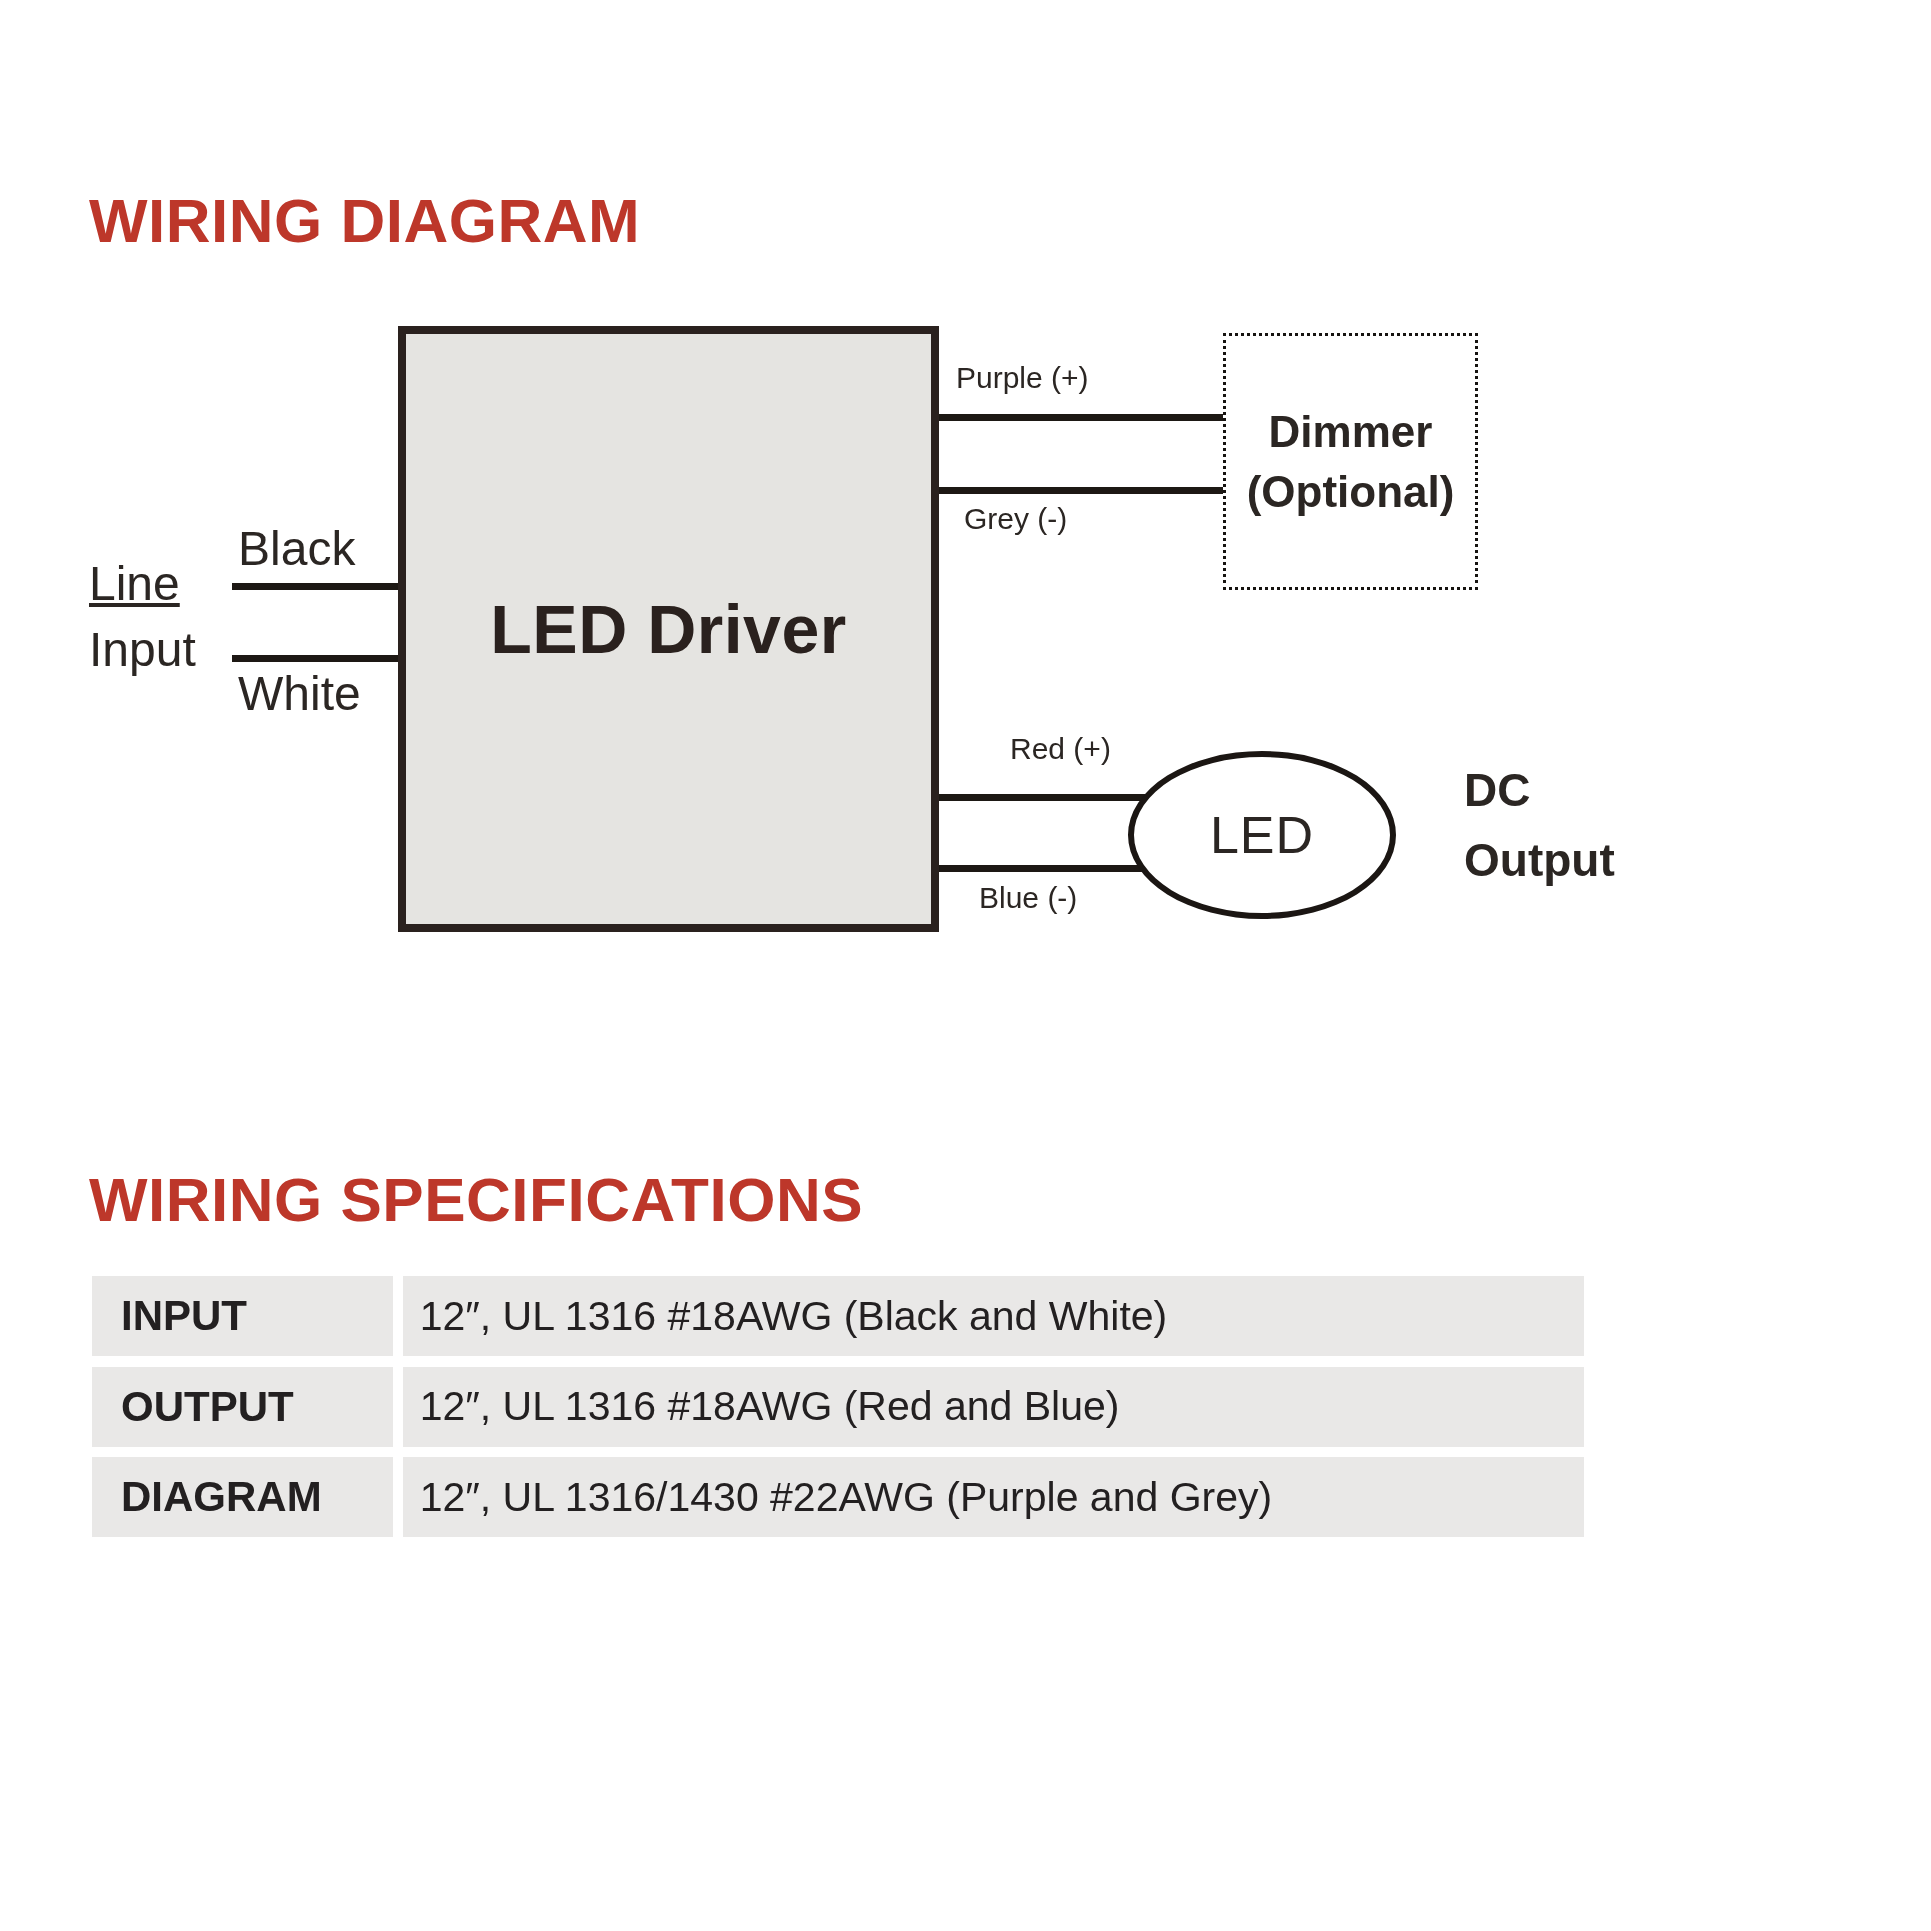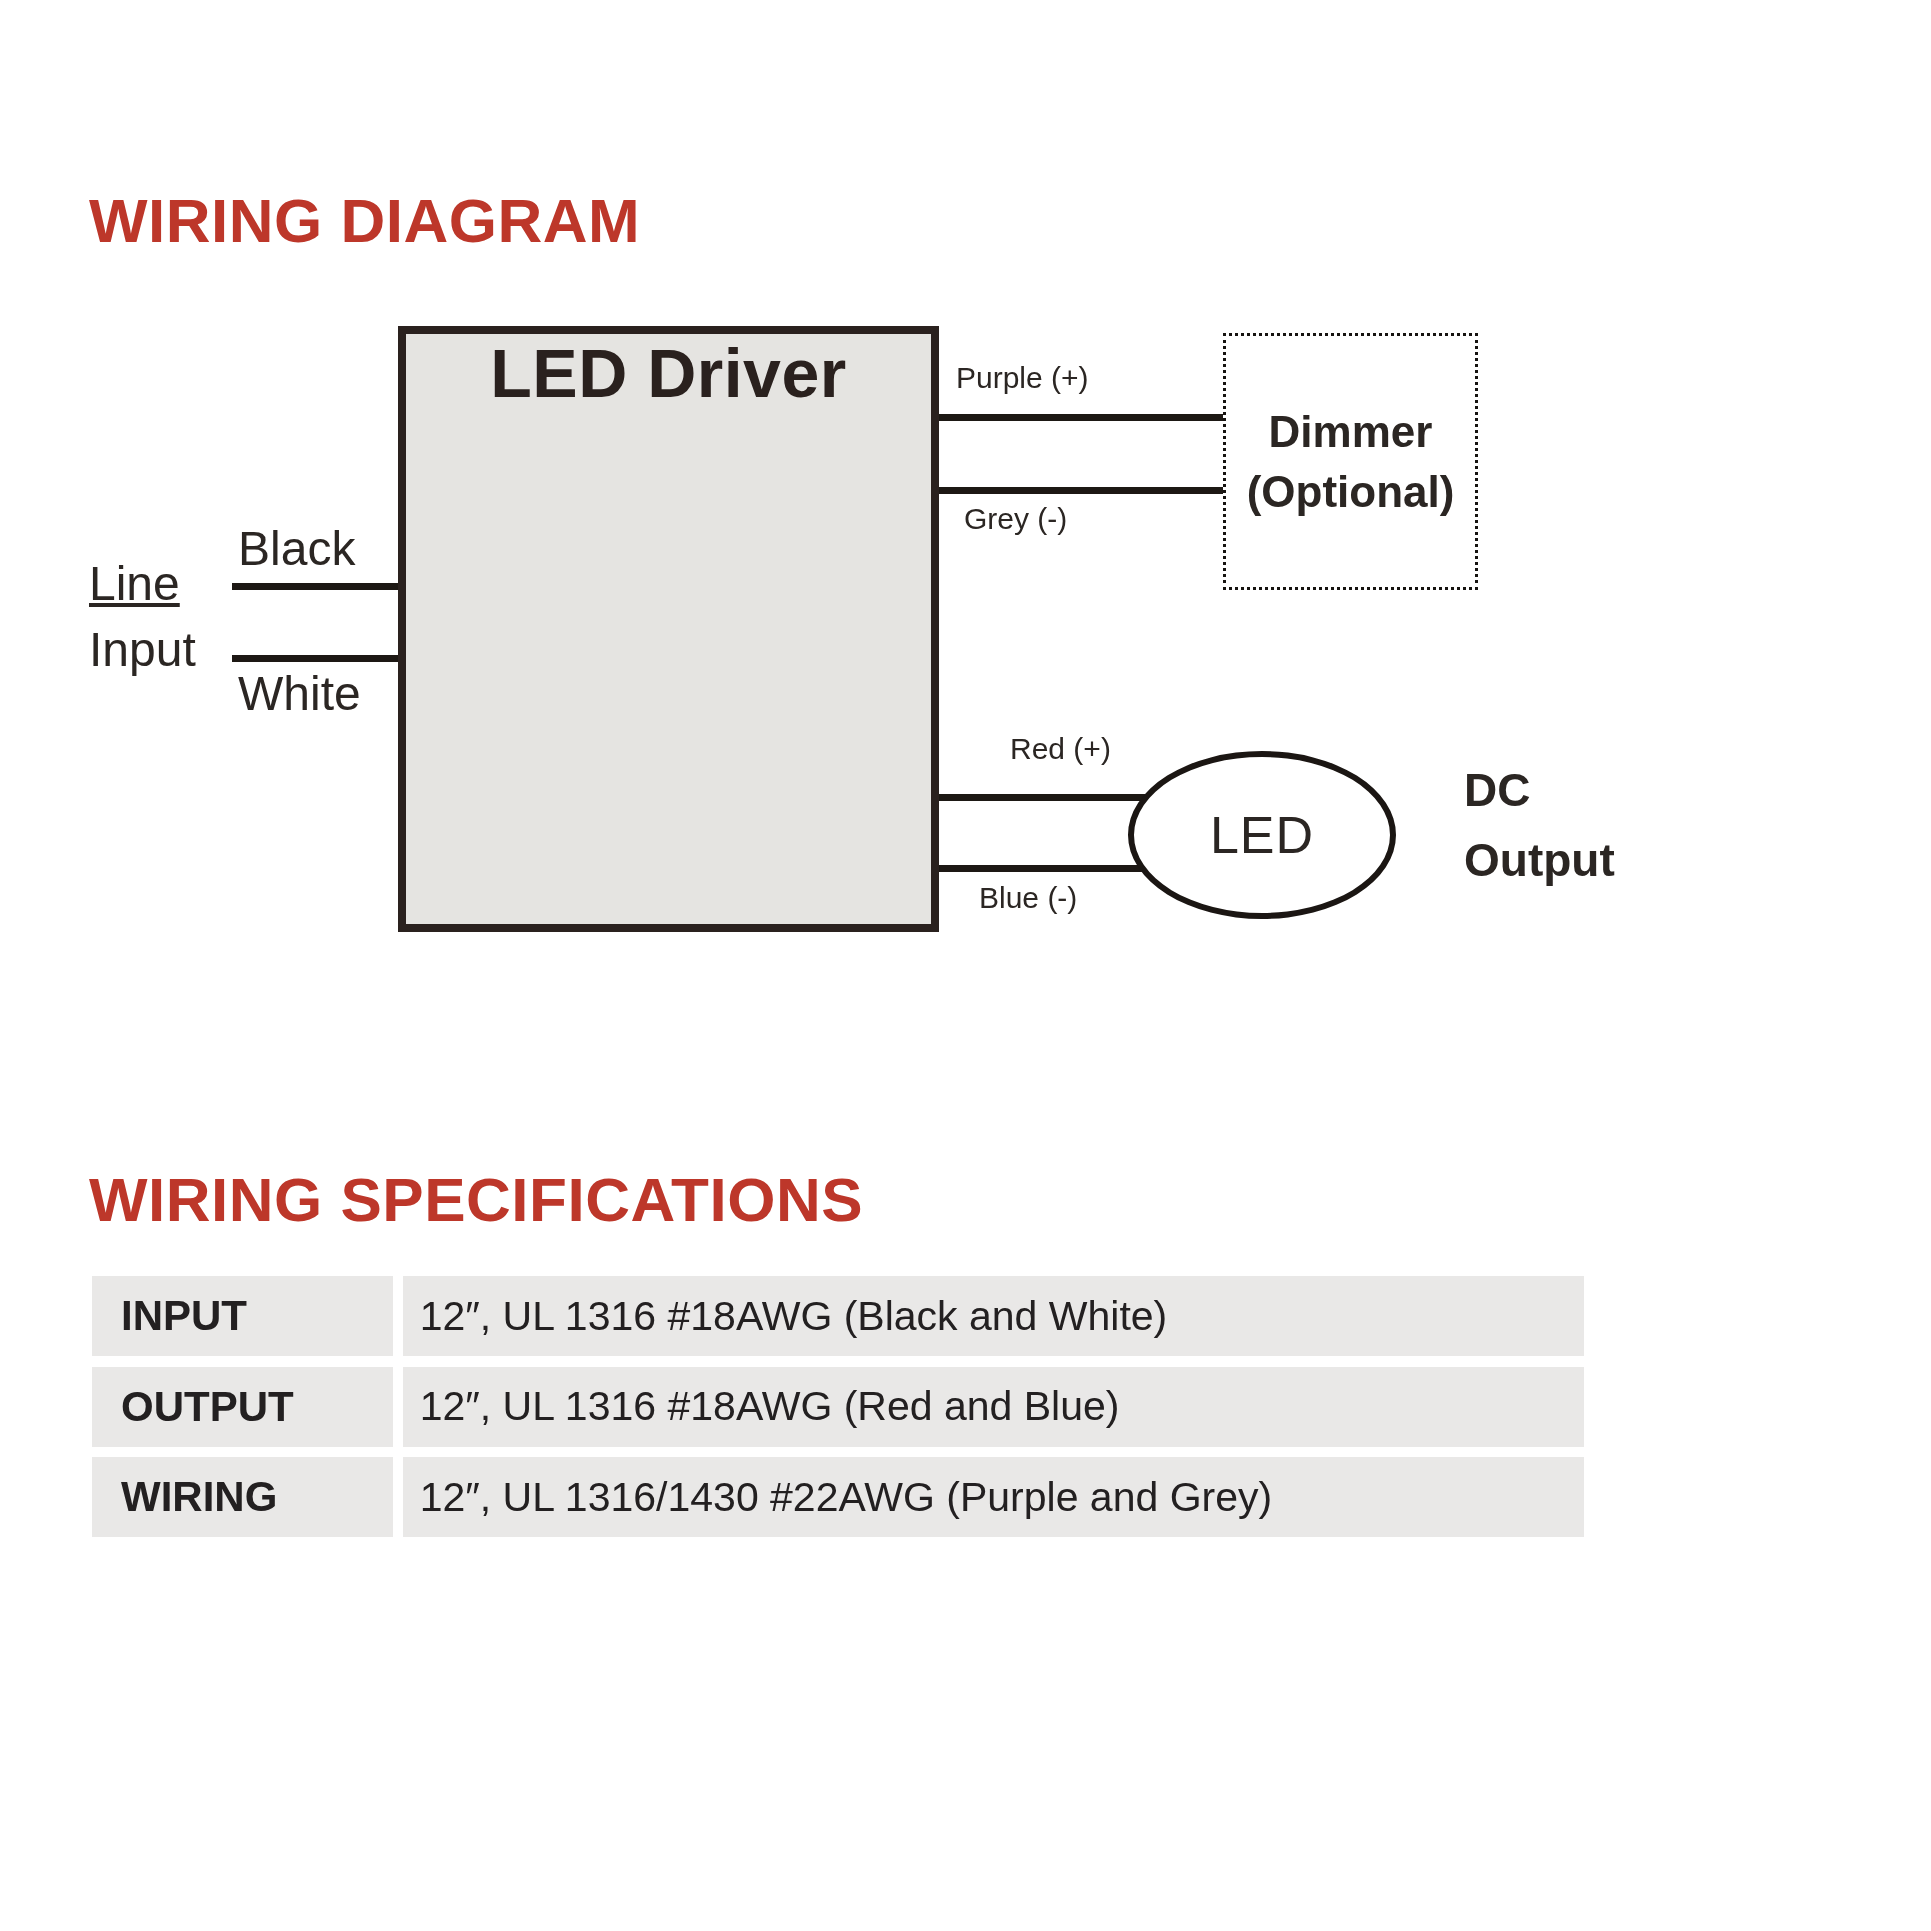--- a/index.html
+++ b/index.html
@@ -34,20 +34,21 @@
   .driver-box {
     position: absolute;
     left: 398px;
     top: 326px;
     width: 541px;
     height: 606px;
     box-sizing: border-box;
     background: #e5e4e1;
     border: 8.7px solid #2a211e;
     display: flex;
+    align-items: center;
     justify-content: center;
   }
   .driver-label {
     font-size: 68px;
     font-weight: bold;
     color: #2a211e;
     letter-spacing: 0.5px;
   }
 
   
@@ -229,20 +230,20 @@
       <div class="spec-label-cell">INPUT</div>
       <div class="spec-value-cell">12″, UL 1316 #18AWG (Black and White)</div>
     </div>
 
     <div class="spec-row">
       <div class="spec-label-cell">OUTPUT</div>
       <div class="spec-value-cell">12″, UL 1316 #18AWG (Red and Blue)</div>
     </div>
 
     <div class="spec-row">
-      <div class="spec-label-cell">WIRING</div>
+      <div class="spec-label-cell">DIAGRAM</div>
       <div class="spec-value-cell">12″, UL 1316/1430 #22AWG (Purple and Grey)</div>
     </div>
 
   </div>
 
 </div>
 
 
 </body></html>

